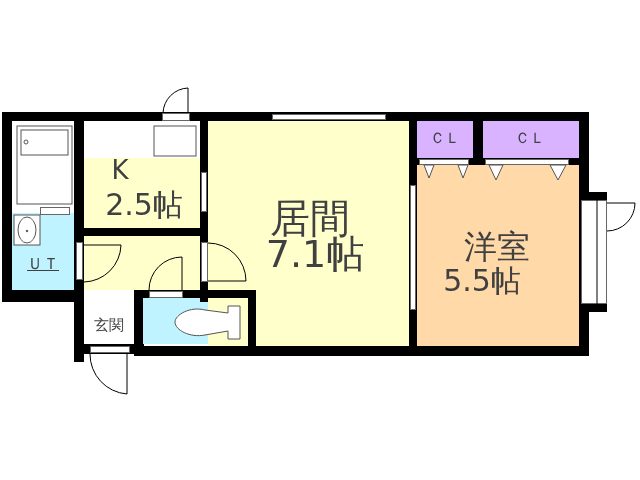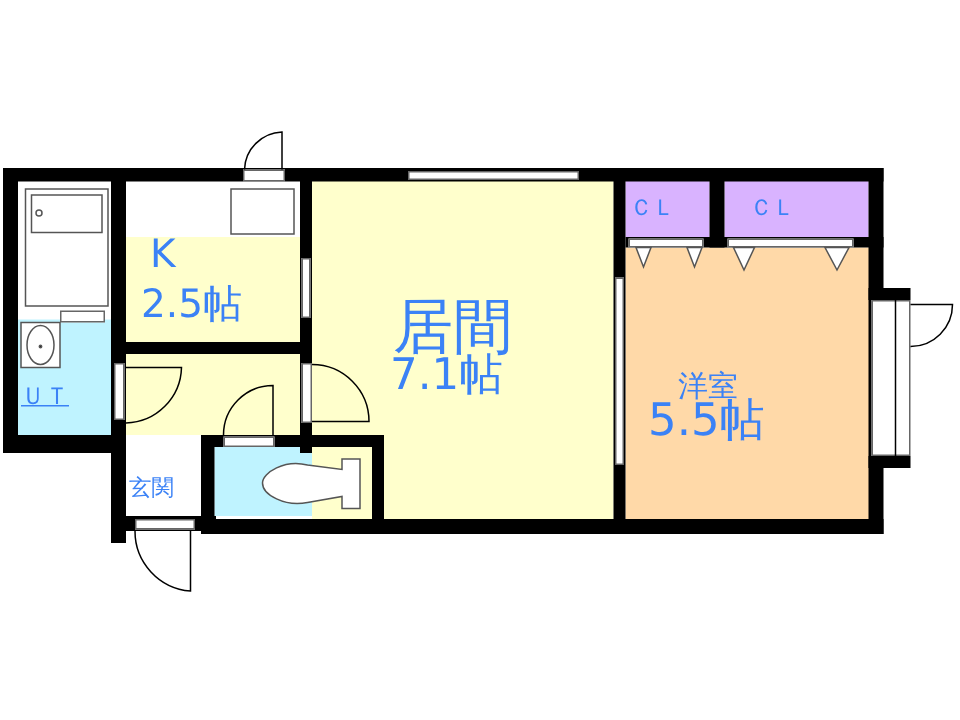--- a/index.html
+++ b/index.html
@@ -1,19 +1,19 @@
 <!DOCTYPE html>
 <html><head>
 <meta charset="utf-8">
 <style>
   html,body{margin:0;padding:0;background:#ffffff;}
   body{width:640px;height:480px;position:relative;overflow:hidden;font-family:"DejaVu Sans",sans-serif;}
   .wall{position:absolute;background:#000;}
   .room{position:absolute;}
-  .lbl{position:absolute;color:#3b82f6;line-height:1;white-space:nowrap;}
+  .lbl{position:absolute;color:#404040;line-height:1;white-space:nowrap;text-align:center;}
   .win{position:absolute;background:#fff;border:1px solid #666;box-sizing:border-box;}
   svg{position:absolute;overflow:visible;}
 </style>
 </head>
 <body>
 
 <div class="room" style="left:12px;top:120px;width:62px;height:90px;background:#fff;"></div>
 <div class="room" style="left:84px;top:120px;width:116px;height:38px;background:#fff;"></div>
 <div class="room" style="left:84px;top:158px;width:116px;height:70px;background:#ffffcc;"></div>
 <div class="room" style="left:84px;top:236px;width:116px;height:54px;background:#ffffcc;"></div>
@@ -86,21 +86,21 @@
 
   <g fill="#fff" stroke="#555">
     <path d="M424 165 L434 165 L429 178 Z"></path>
     <path d="M458 165 L468 165 L463 178 Z"></path>
     <path d="M489 165 L503 165 L496 180 Z"></path>
     <path d="M550 165 L566 165 L558 180 Z"></path>
   </g>
 </svg>
 
 <div class="lbl" style="left:100px;top:157px;width:40px;font-size:26px;">K</div>
-<div class="lbl" style="left:94px;top:190px;width:100px;font-size:26px;">2.5帖</div>
+<div class="lbl" style="left:94px;top:190px;width:100px;font-size:30px;">2.5帖</div>
 <div class="lbl" style="left:262px;top:198px;width:96px;font-size:40px;">居間</div>
-<div class="lbl" style="left:260px;top:235px;width:110px;font-size:29px;">7.1帖</div>
-<div class="lbl" style="left:452px;top:230px;width:90px;font-size:20px;margin-top:17px;">洋室</div>
+<div class="lbl" style="left:260px;top:235px;width:110px;font-size:38px;">7.1帖</div>
+<div class="lbl" style="left:452px;top:230px;width:90px;font-size:33px;">洋室</div>
 <div class="lbl" style="left:432px;top:266px;width:100px;font-size:30px;">5.5帖</div>
 <div class="lbl" style="left:420px;top:131px;width:50px;font-size:15px;">ＣＬ</div>
 <div class="lbl" style="left:500px;top:131px;width:60px;font-size:15px;">ＣＬ</div>
 <div class="lbl" style="left:14px;top:256px;width:58px;font-size:16px;text-decoration:underline;">ＵＴ</div>
 <div class="lbl" style="left:86px;top:318px;width:46px;font-size:15px;">玄関</div>
 
 </body></html>

